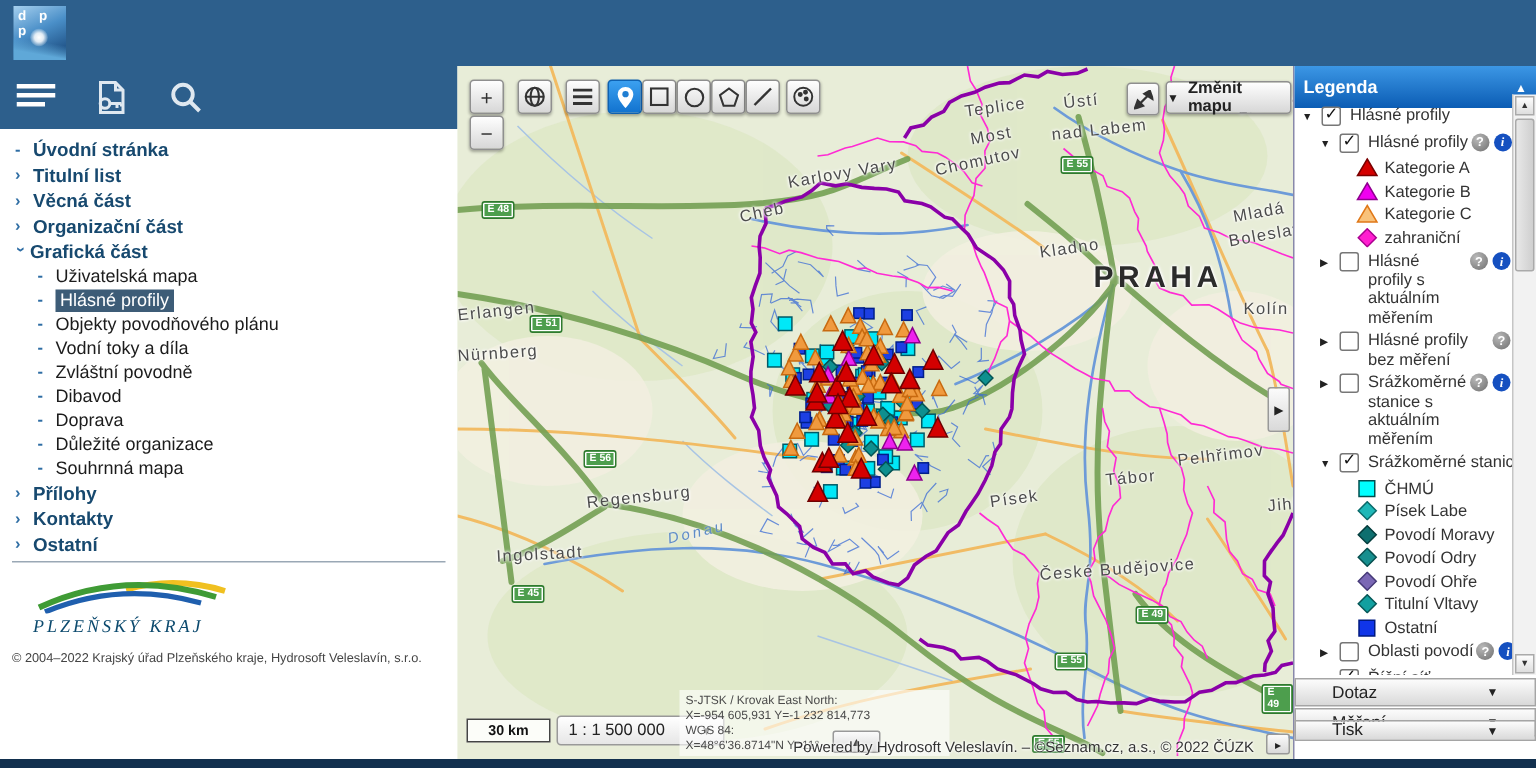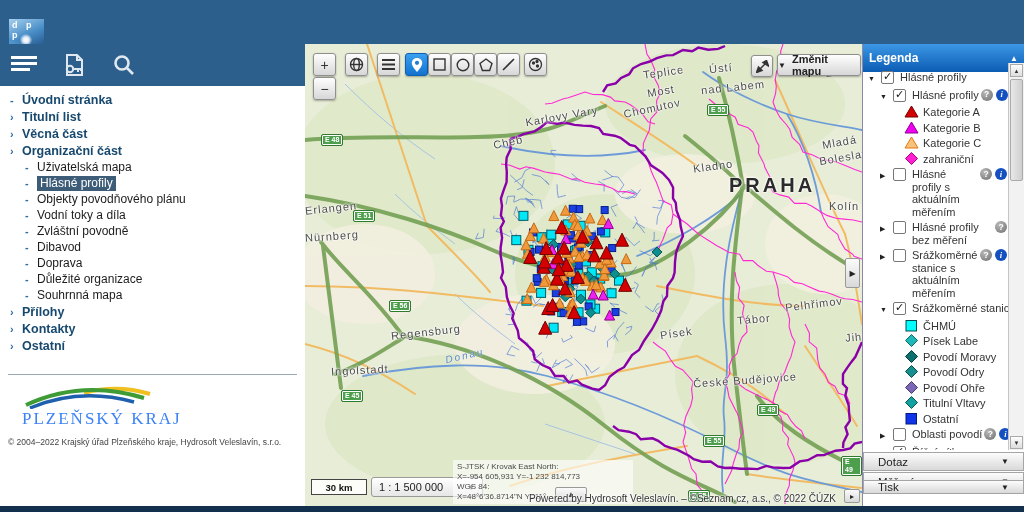--- a/index.html
+++ b/index.html
@@ -1,20 +1,20 @@
 <!DOCTYPE html>
 <html><head>
 <meta charset="utf-8">
 <style>
   html,body{margin:0;padding:0;background:#666;}
   #app{position:relative;width:1024px;height:512px;overflow:hidden;background:#fff;
        font-family:"Liberation Sans","DejaVu Sans",sans-serif;-webkit-font-smoothing:antialiased;}
   
   #topbar{position:absolute;left:0;top:0;width:1024px;height:44px;background:#2d5f8c;}
-  #logo-box{position:absolute;left:9px;top:19px;width:35px;height:36px;
+  #logo-box{position:absolute;left:9px;top:4px;width:35px;height:36px;
             background:linear-gradient(155deg,#a6d0ef 0%,#4a8fc8 45%,#123f72 100%);}
   #logo-box .swoosh{position:absolute;left:0;bottom:0;width:100%;height:45%;
             background:linear-gradient(10deg,#5fa8d8 30%,rgba(95,168,216,0) 70%);}
   #logo-box .dot{position:absolute;left:11px;top:15px;width:12px;height:12px;border-radius:50%;
             background:radial-gradient(circle,#fff 0%,rgba(255,255,255,.85) 35%,rgba(255,255,255,0) 75%);}
   #logo-box .letters{position:absolute;top:1px;left:3px;color:#fff;font-size:9px;font-weight:bold;letter-spacing:3px;}
   #page-title{position:absolute;left:0;right:0;top:11px;margin:0;text-align:center;color:#fff;
             font-size:17px;font-weight:bold;}
   
   #side-toolbar{position:absolute;left:0;top:44px;width:305px;height:42px;background:#2d5f8c;
@@ -23,21 +23,21 @@
   #sidebar{position:absolute;left:0;top:86px;width:305px;height:420px;background:#fff;overflow:hidden;}
   #nav{position:absolute;top:5px;left:10px;right:4px;}
   .nav-row{display:flex;align-items:flex-start;line-height:15px;font-size:12px;color:#1c1c1c;margin-bottom:1px;cursor:pointer;}
   .nav-row.lvl0{font-weight:bold;color:#17496f;font-size:12.5px;margin-top:2px;}
   .nav-row.lvl1{padding-left:15px;}
   .pfx{color:#2e6da4;width:12px;flex:none;font-weight:bold;font-size:11px;}
   .pfx.open{transform:rotate(90deg) translate(1px,2px);display:inline-block;width:10px;}
   .nav-label.selected{background:#3d5c77;color:#fff;padding:0 3px;}
   #side-footer{position:absolute;left:8px;right:8px;top:288px;border-top:1px solid #9aa8b5;padding-top:8px;}
   #pk-logo{margin-left:14px;}
-  #pk-text{font-family:"Liberation Serif","DejaVu Serif",serif;font-size:17px;letter-spacing:2px;color:#3b82f6;margin-left:14px;margin-top:-4px;}
+  #pk-text{font-family:"Liberation Serif","DejaVu Serif",serif;font-size:12px;letter-spacing:2px;color:#0c4a6e;margin-left:14px;margin-top:-4px;font-style:italic;}
   .copy{font-size:8.5px;color:#444;margin-top:8px;}
   .ver{font-size:8.5px;color:#444;margin-top:2px;}
   
   #map{position:absolute;left:305px;top:44px;width:557px;height:462px;overflow:hidden;background:#e8edd8;}
   #basemap,#overlay{position:absolute;left:0;top:0;}
   #labels{position:absolute;inset:0;pointer-events:none;}
   .city{position:absolute;font-size:11px;color:#4c4c4c;white-space:nowrap;letter-spacing:1px;
         text-shadow:0 0 2px #fff,0 0 2px #fff,0 0 3px #fff;}
   .city.big{font-size:20px;font-weight:bold;color:#2b2b2b;letter-spacing:3px;}
   .city.river{color:#5f8cc8;font-style:italic;font-size:10px;letter-spacing:2px;text-shadow:0 0 2px #eef4fb;}
@@ -76,21 +76,21 @@
   .badge{width:12px;height:12px;border-radius:50%;color:#fff;font-size:8.5px;font-weight:bold;
         display:flex;align-items:center;justify-content:center;cursor:pointer;}
   .badge.help{background:radial-gradient(circle at 35% 30%,#b9b9b9,#6e6e6e);}
   .badge.info{background:#1550c0;font-family:"Liberation Serif",serif;font-style:italic;}
   #legend-scroll{position:absolute;top:19px;right:0;width:15px;bottom:56px;background:#f2f2f2;border-left:1px solid #c5c5c5;}
   .sbtn{position:absolute;left:1px;right:1px;height:13px;background:linear-gradient(#fdfdfd,#dedede);border:1px solid #aaa;
         font-size:6px;color:#333;display:flex;align-items:center;justify-content:center;cursor:pointer;box-sizing:border-box;}
   #sthumb{position:absolute;left:1px;right:1px;top:16px;height:100px;background:linear-gradient(90deg,#e8e8e8,#cfcfcf);
         border:1px solid #aaa;border-radius:2px;cursor:grab;}
   .panel-bar{position:absolute;left:0;right:0;height:19px;background:linear-gradient(#fcfcfc,#d9d9d9);
-        border:1px solid #a5a5a5;display:flex;align-items:center;padding:0 14px;font-size:11.5px;color:#222;
+        border:1px solid #a5a5a5;display:flex;align-items:center;padding:0 24px;font-size:11.5px;color:#222;
         box-sizing:border-box;cursor:pointer;}
   .panel-bar .dd{margin-left:auto;font-size:8px;color:#222;}
   #bottom-bar{position:absolute;left:0;right:0;bottom:0;height:6px;background:#12304e;}
 </style>
 </head>
 <body>
 
 <div id="app">
 
   <header id="topbar">
@@ -137,20 +137,24 @@
           <span class="pfx">›</span>
           <span class="nav-label">Titulní list</span>
         </div>
         <div class="nav-row lvl0">
           <span class="pfx">›</span>
           <span class="nav-label">Věcná část</span>
         </div>
         <div class="nav-row lvl0">
           <span class="pfx">›</span>
           <span class="nav-label">Organizační část</span>
+        </div>
+        <div class="nav-row lvl0">
+          <span class="pfx open">›</span>
+          <span class="nav-label">Grafická část</span>
         </div>
         <div class="nav-row lvl1">
           <span class="pfx">-</span>
           <span class="nav-label">Uživatelská mapa</span>
         </div>
         <div class="nav-row lvl1">
           <span class="pfx">-</span>
           <span class="nav-label selected">Hlásné profily</span>
         </div>
         <div class="nav-row lvl1">

